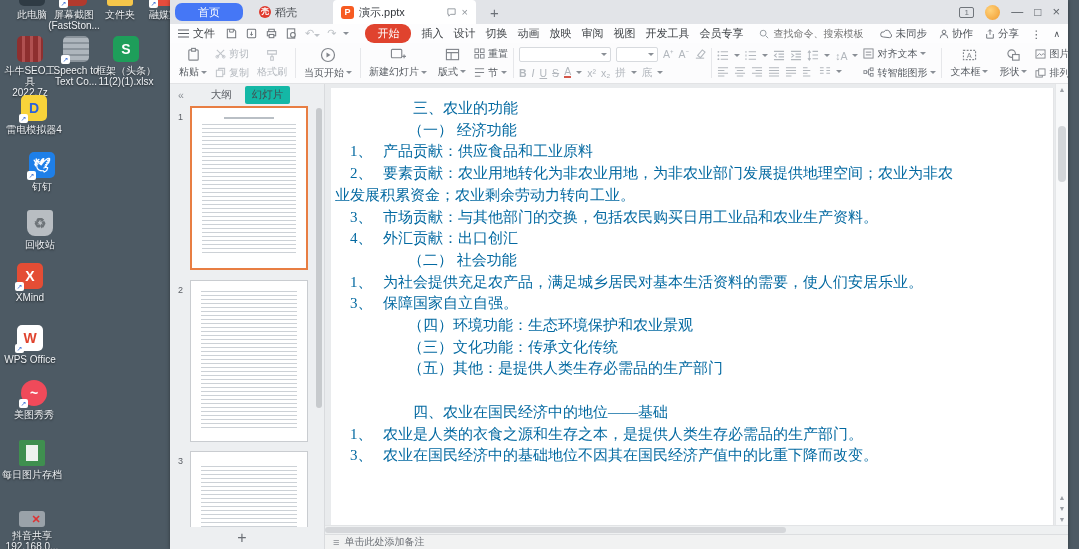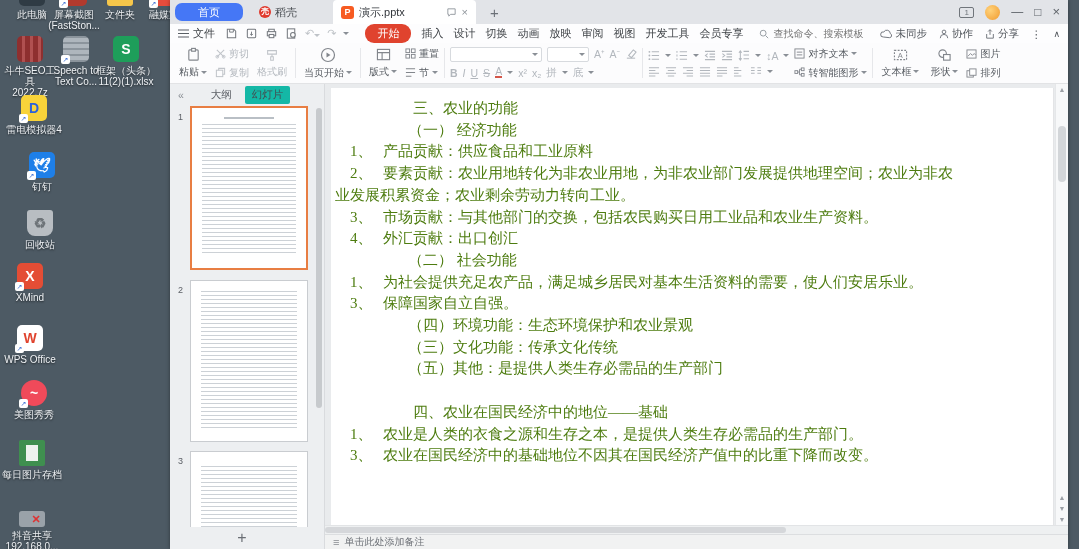--- a/index.html
+++ b/index.html
@@ -66,21 +66,21 @@
 .tnum{position:absolute;left:8px;font-size:9px;color:#5b5f65}
 .fakelines{position:absolute;left:10px;right:10px;top:16px;bottom:12px;background-image:repeating-linear-gradient(#ccd1d6 0 1px,transparent 1px 4px)}
 .faketitle{position:absolute;left:32px;right:32px;top:9px;height:2px;background:#b9bfc5}
 .sb-scroll{position:absolute;right:2px;top:24px;bottom:26px;width:6px}
 .sb-scroll .vthumb{position:absolute;left:0;right:0;top:0;height:300px;background:#c7cacd;border-radius:3px}
 .sb-add{position:absolute;left:0;right:10px;bottom:0;height:22px;display:flex;align-items:center;justify-content:center;background:#edeff1;font-size:16px;color:#6a6e74}
 
 .main{flex:1;display:flex;flex-direction:column;min-width:0}
 .canvas{flex:1;position:relative;background:#e9ebed;min-height:0}
 .slide-surface{position:absolute;left:6px;top:4px;right:14px;bottom:0;background:#fff;overflow:hidden;border-right:1px solid #e3e4e6}
-.slide-text{position:absolute;left:0;right:6px;top:10px;font-family:"Liberation Serif","DejaVu Serif",serif;font-size:15px;line-height:21.7px;color:#4d7c0f}
+.slide-text{position:absolute;left:0;right:6px;top:10px;font-family:"Liberation Serif","DejaVu Serif",serif;font-size:15px;line-height:21.7px;color:#0369a1}
 .ln{white-space:nowrap}
 .ln.sec{margin-left:82px}
 .ln.sub{margin-left:77px}
 .ln.item{margin-left:19px}
 .ln.cont{margin-left:4px}
 .ln.blank{height:21.7px}
 .num{display:inline-block;width:33px}
 .vscroll{position:absolute;right:0;top:0;bottom:0;width:13px;background:#f7f8f9;border-left:1px solid #e5e7e9;color:#9b9fa5}
 .vthumb2{position:absolute;left:2px;right:2px;top:42px;height:56px;background:#d3d6d9;border-radius:4px}
 .varr{position:absolute;left:0;right:0;text-align:center;font-size:7px;line-height:10px}
@@ -358,20 +358,32 @@
               <circle cx="8" cy="8" r="6.5" fill="none" stroke="#82868c" stroke-width="1.2"></circle>
               <path d="M6.5 5.5l4 2.5-4 2.5z" fill="#82868c"></path>
             </svg>
           </span>
         <span class="lbl">
             <span>当页开始</span>
             <span class="car"></span>
           </span>
       </div>
       <div class="sep"></div>
+      <div class="rbig">
+        <span class="ic">
+            <svg width="16" height="15" viewBox="0 0 17 16">
+              <rect x="1.5" y="2.5" width="11" height="9" rx="1" fill="none" stroke="#82868c" stroke-width="1.2"></rect>
+              <path d="M13 10h4M15 8v4" stroke="#82868c" stroke-width="1.2"></path>
+            </svg>
+          </span>
+        <span class="lbl">
+            <span>新建幻灯片</span>
+            <span class="car"></span>
+          </span>
+      </div>
       <div class="rbig">
         <span class="ic">
             <svg width="15" height="14" viewBox="0 0 16 15">
               <rect x="1.5" y="1.5" width="13" height="11" fill="none" stroke="#82868c" stroke-width="1.2"></rect>
               <path d="M1.5 5h13M6.5 5v7.5" stroke="#82868c" stroke-width="1.2"></path>
             </svg>
           </span>
         <span class="lbl">
             <span>版式</span>
             <span class="car"></span>

